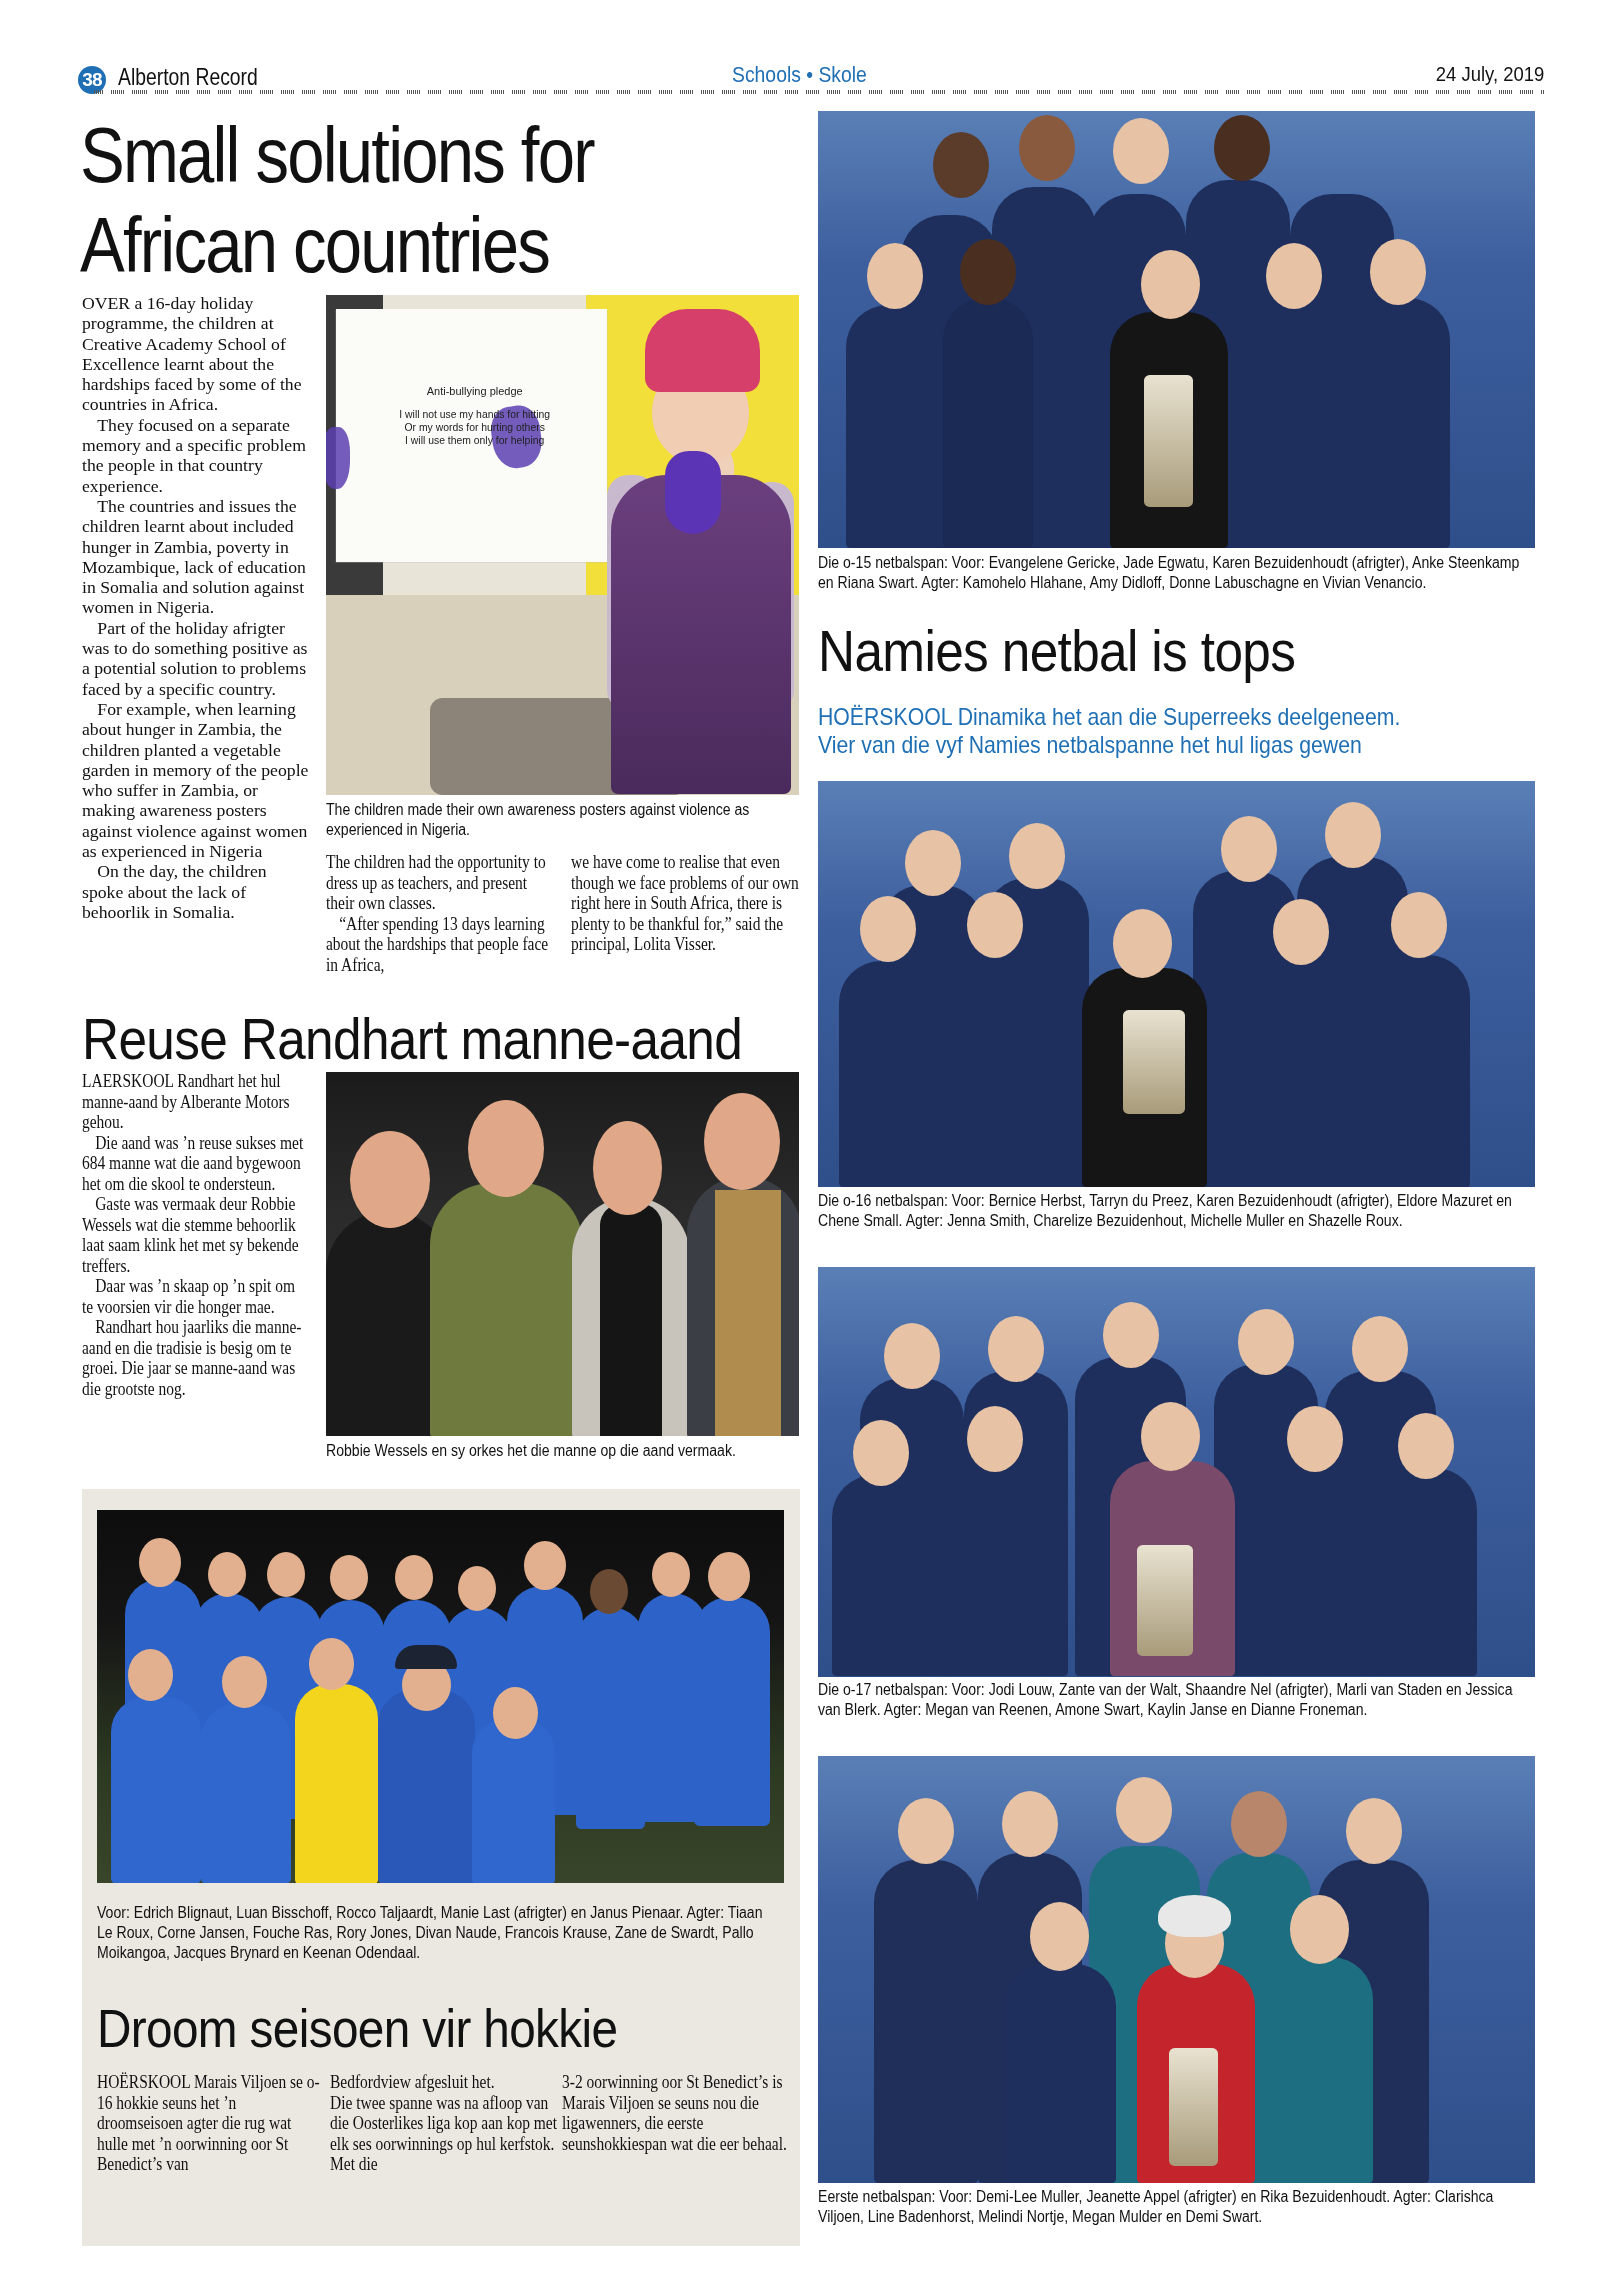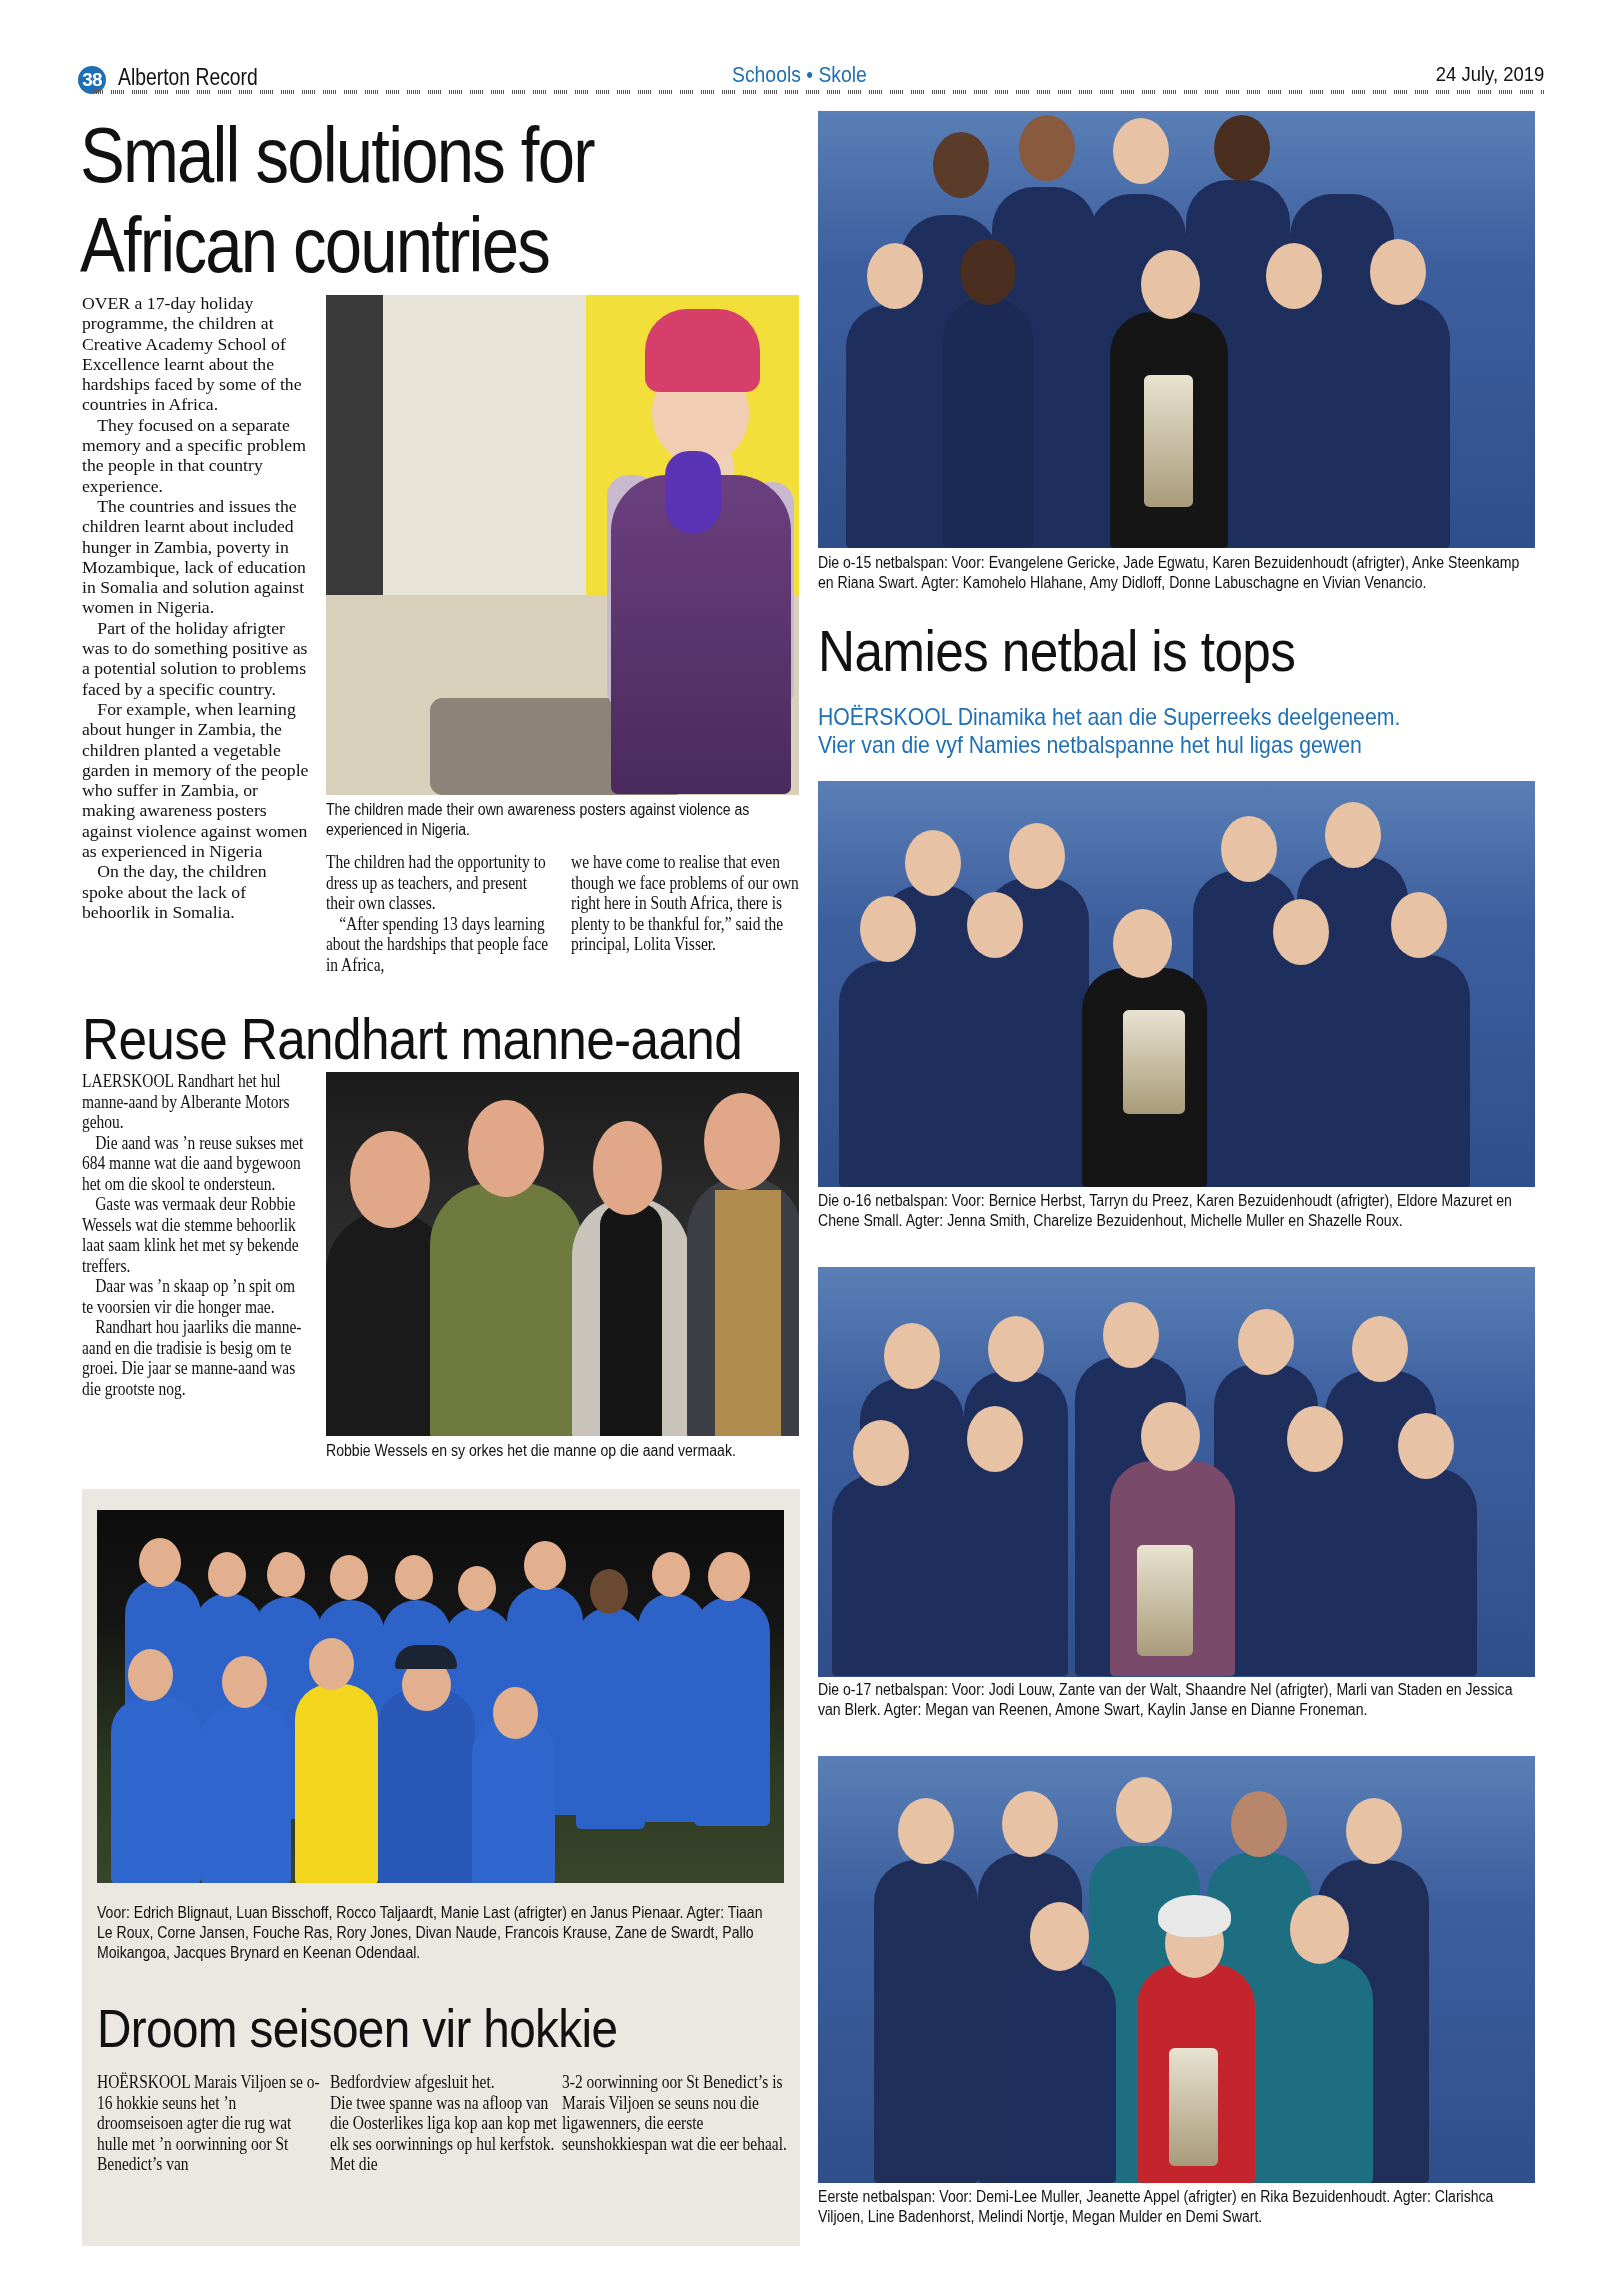--- a/index.html
+++ b/index.html
@@ -75,30 +75,40 @@
 <div class="abs page-num sans">38</div>
 <div class="abs masthead sans">Alberton Record</div>
 <div class="abs section sans">Schools • Skole</div>
 <div class="abs date sans">24 July, 2019</div>
 <div class="abs rule"></div>
 
 <div class="abs h-big sans" style="left:80px; top:111px;">Small solutions for</div>
 <div class="abs h-big sans" style="left:80px; top:201px;">African countries</div>
 
 <div class="abs body-text serif" style="left:82px; top:293px; width:229px;">
-  <p>OVER a 17-day holiday programme, the children at Creative Academy School of Excellence learnt about the hardships faced by some of the countries in Africa.</p>
+  <p>OVER a 16-day holiday programme, the children at Creative Academy School of Excellence learnt about the hardships faced by some of the countries in Africa.</p>
   <p class="ind">They focused on a separate memory and a specific problem the people in that country experience.</p>
   <p class="ind">The countries and issues the children learnt about included hunger in Zambia, poverty in Mozambique, lack of education in Somalia and solution against women in Nigeria.</p>
   <p class="ind">Part of the holiday afrigter was to do something positive as a potential solution to problems faced by a specific country.</p>
   <p class="ind">For example, when learning about hunger in Zambia, the children planted a vegetable garden in memory of the people who suffer in Zambia, or making awareness posters against violence against women as experienced in Nigeria</p>
   <p class="ind">On the day, the children spoke about the lack of behoorlik in Somalia.</p>
 </div>
 
 <div class="abs photo photo-child" style="left:326px; top:295px; width:473px; height:500px;">
   <div class="abs rug"></div>
+  <div class="abs poster">
+    <div class="abs handprint" style="left:156px; top:97px; transform:rotate(-8deg);"></div>
+    <div class="abs handprint" style="left:-14px; top:118px; width:28px;"></div>
+    <div class="abs poster-text sans">
+      <div style="margin-bottom:9.7px; font-size:11px;">Anti-bullying pledge</div>
+      <div>I will not use my hands for hitting</div>
+      <div>Or my words for hurting others</div>
+      <div>I will use them only for helping</div>
+    </div>
+  </div>
   <div class="abs kid-jacket-l"></div>
   <div class="abs kid-jacket-r"></div>
   <div class="abs kid-body"></div>
   <div class="abs kid-head"></div>
   <div class="abs kid-hat"></div>
   <div class="abs kid-hand"></div>
 </div>
 
 <div class="abs caption sans" style="left:326px; top:800px; width:534px;">The children made their own awareness posters against violence as experienced in Nigeria.</div>
 

